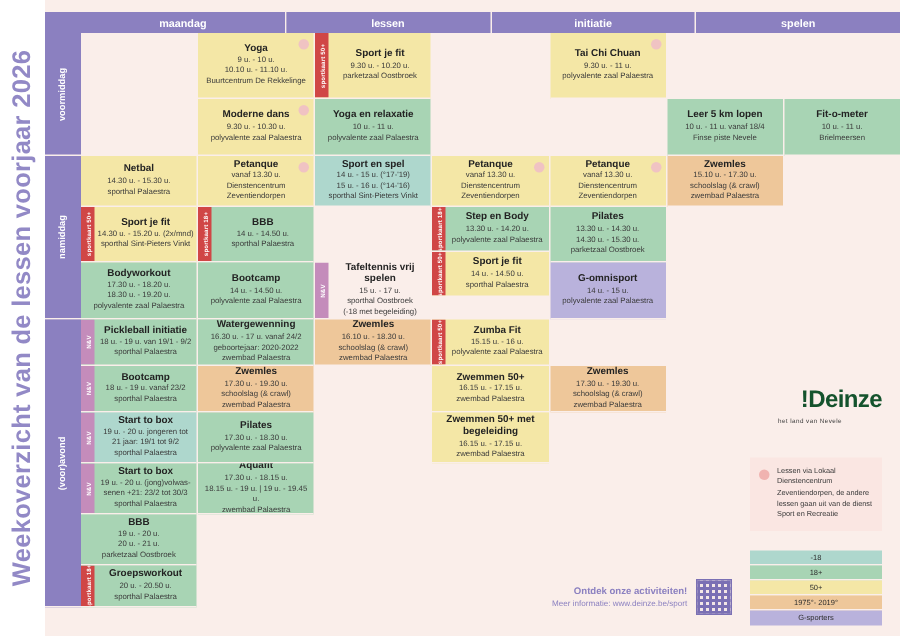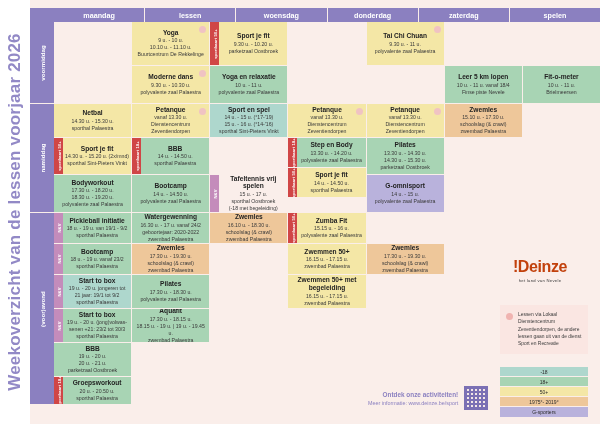--- a/index.html
+++ b/index.html
@@ -132,22 +132,23 @@
     width: 7px; height: 7px; border-radius: 50%;
     background: #f0c3c3;
   }
 
   
   .brand {
     position: absolute; right: 12px; top: 258px;
     width: 96px; text-align: center;
   }
   .brand .logo {
-    font-size: 16px; font-weight: bold; color: #c2410c;
+    font-size: 16px; font-weight: bold; color: #14532d;
     letter-spacing: -.4px;
+    text-align: right;
   }
   .brand .tag {
     font-size: 4.2px; color: #3a3a3a; margin-top: 2px; letter-spacing: .3px;
   }
 
   .legend-note {
     position: absolute; right: 12px; top: 305px;
     width: 88px;
     background: #fae6e2;
     padding: 6px 6px 6px 18px;
@@ -196,23 +197,21 @@
   <div class="title-rail">
     <div class="txt">Weekoverzicht van de lessen voorjaar 2026</div>
   </div>
 
   <div class="grid">
 
     <div class="hdr-row">
       <div class="hdr-corner"></div>
       <div class="hdr-cell">maandag</div>
       <div class="hdr-cell">lessen</div>
-      <div class="hdr-cell">woensdag</div>
-      <div class="hdr-cell">donderdag</div>
-      <div class="hdr-cell">zaterdag</div>
+      <div class="hdr-cell">initiatie</div>
       <div class="hdr-cell">spelen</div>
     </div>
 
     <div class="body-row">
       <div class="rail">
         <span>voormiddag</span>
       </div>
       <div class="cols">
           <div class="col"></div>
           <div class="col">

